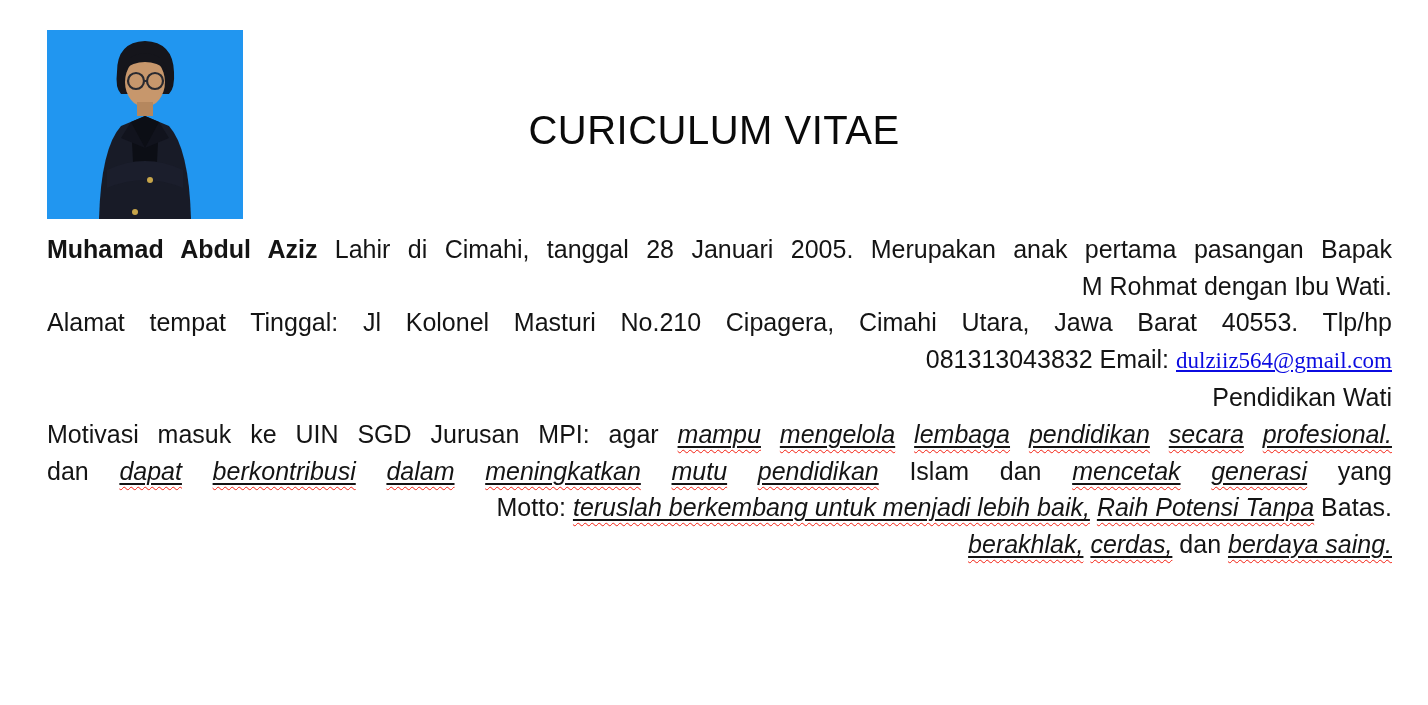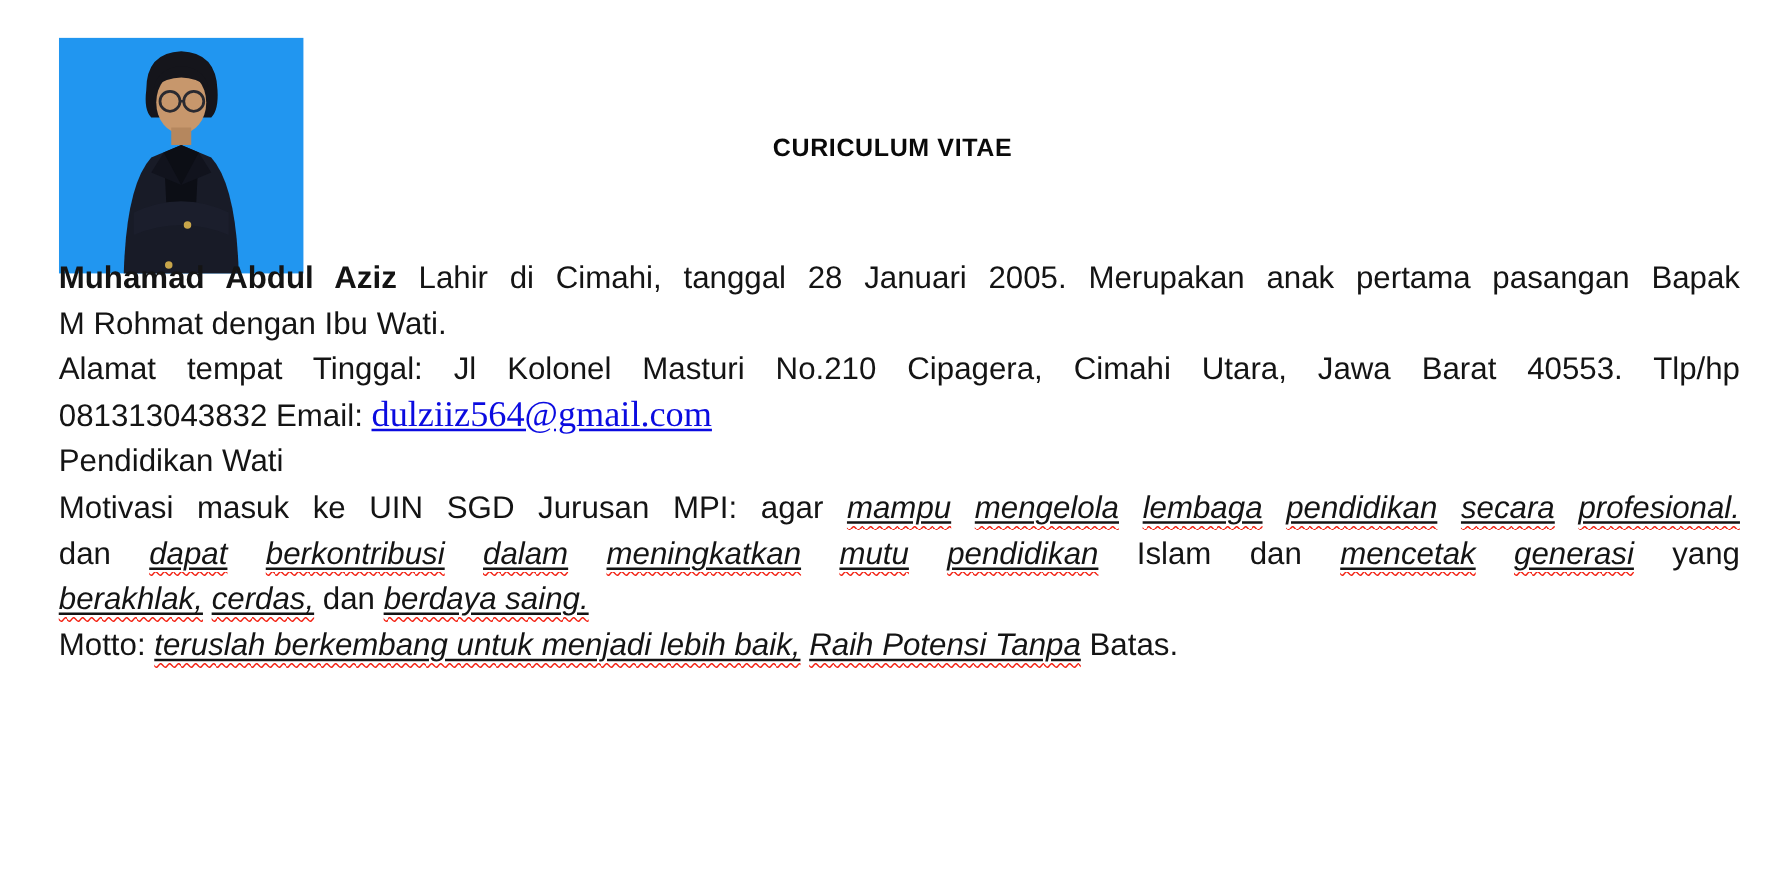--- a/index.html
+++ b/index.html
@@ -26,46 +26,46 @@
     height: 189px;
     overflow: hidden;
   }
   .photo svg { display: block; }
   .doc-title {
     position: absolute;
     left: 0;
     top: 108px;
     width: 100%;
     text-align: center;
-    font-size: 20px;
-    font-weight: 700;
+    font-size: 40px;
+    font-weight: 400;
     letter-spacing: 0.5px;
     color: #0a0a0a;
   }
   .body-text {
     position: absolute;
     left: 47px;
-    top: 204px;
+    top: 231px;
     width: 1345px;
     font-size: 25px;
     line-height: 36.6px;
     color: #141414;
   }
   .line {
-    text-align: left;
+    text-align: right;
     white-space: pre-wrap;
   }
   .line.just {
     text-align: justify;
     text-align-last: justify;
   }
   .line b { font-weight: 700; }
   a.email {
     font-family: "Liberation Serif", serif;
-    font-size: 29px;
+    font-size: 23px;
     color: #0b0be0;
     text-decoration: underline;
     text-decoration-color: #0b0be0;
     cursor: pointer;
   }
   .uw {
     text-decoration: underline;
     text-decoration-color: #141414;
     text-decoration-thickness: 1.8px;
     text-underline-offset: 3px;
@@ -115,17 +115,17 @@
   <div class="doc-title">CURICULUM VITAE</div>
 
   <div class="body-text" id="cv-body">
       <div class="line just"><b>Muhamad Abdul Aziz</b> Lahir di Cimahi, tanggal 28 Januari 2005. Merupakan anak pertama pasangan Bapak</div>
       <div class="line">M Rohmat dengan Ibu Wati.</div>
       <div class="line just">Alamat tempat Tinggal: Jl Kolonel Masturi No.210 Cipagera, Cimahi Utara, Jawa Barat 40553. Tlp/hp</div>
       <div class="line">081313043832 Email: <a class="email" href="mailto:dulziiz564@gmail.com">dulziiz564@gmail.com</a></div>
       <div class="line">Pendidikan Wati</div>
       <div class="line just">Motivasi masuk ke UIN SGD Jurusan MPI: agar <span class="uw"><span class="wavy">mampu</span></span> <span class="uw"><span class="wavy">mengelola</span></span> <span class="uw"><span class="wavy">lembaga</span></span> <span class="uw"><span class="wavy">pendidikan</span></span> <span class="uw"><span class="wavy">secara</span></span> <span class="uw"><span class="wavy">profesional.</span></span></div>
       <div class="line just">dan <span class="uw"><span class="wavy">dapat</span></span> <span class="uw"><span class="wavy">berkontribusi</span></span> <span class="uw"><span class="wavy">dalam</span></span> <span class="uw"><span class="wavy">meningkatkan</span></span> <span class="uw"><span class="wavy">mutu</span></span> <span class="uw"><span class="wavy">pendidikan</span></span> Islam dan <span class="uw"><span class="wavy">mencetak</span></span> <span class="uw"><span class="wavy">generasi</span></span> yang</div>
+      <div class="line">Motto: <span class="uw"><span class="wavy">teruslah berkembang untuk menjadi lebih baik,</span></span> <span class="uw"><span class="wavy">Raih Potensi Tanpa</span></span> Batas.</div>
       <div class="line"><span class="uw"><span class="wavy">berakhlak,</span></span> <span class="uw"><span class="wavy">cerdas,</span></span> dan <span class="uw"><span class="wavy">berdaya saing.</span></span></div>
-      <div class="line">Motto: <span class="uw"><span class="wavy">teruslah berkembang untuk menjadi lebih baik,</span></span> <span class="uw"><span class="wavy">Raih Potensi Tanpa</span></span> Batas.</div>
     </div>
 
 </div>
 
 </body></html>

